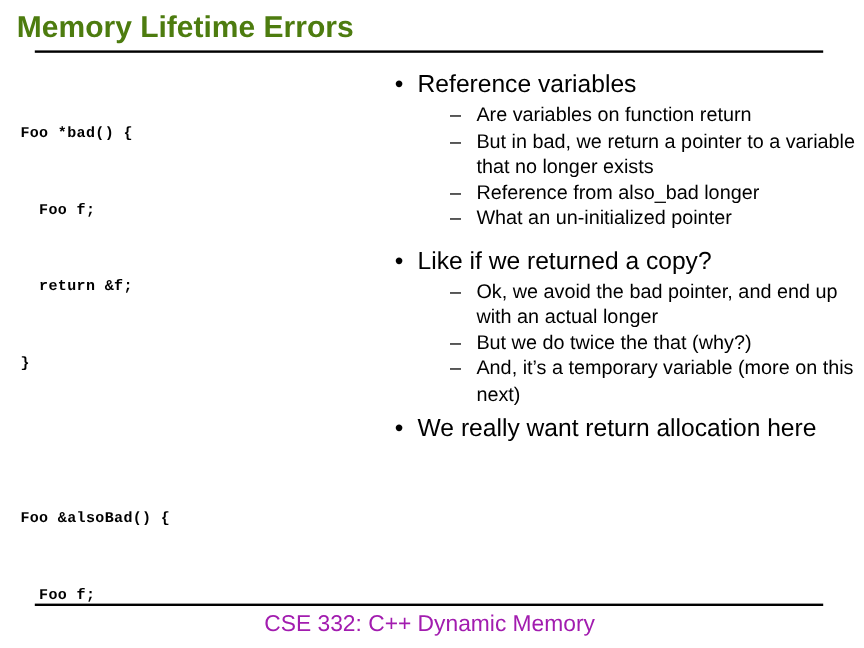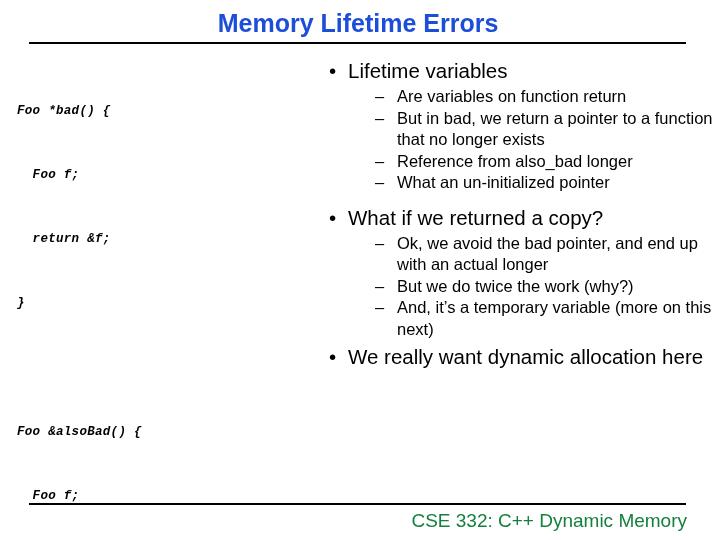--- a/index.html
+++ b/index.html
@@ -13,29 +13,28 @@
     height: 540px;
     background: #ffffff;
     overflow: hidden;
     font-family: "Liberation Sans", sans-serif;
     color: #000000;
   }
 
   
   .slide-title {
     position: absolute;
-    left: 29px;
+    left: 14px;
     top: 8px;
     width: 658px;
-    text-align: center;
     font-family: "Liberation Sans", sans-serif;
     font-size: 25px;
     font-weight: bold;
     line-height: 30px;
-    color: #1d4ed8;
+    color: #4d7c0f;
     letter-spacing: 0px;
     white-space: nowrap;
   }
 
   
   .rule-top {
     position: absolute;
     left: 29px;
     top: 42px;
     width: 657px;
@@ -58,21 +57,21 @@
     top: 58px;
     width: 280px;
     font-family: "Liberation Mono", "DejaVu Sans Mono", monospace;
     font-size: 12.5px;
     font-weight: bold;
     line-height: 21.4px;
     color: #000000;
     white-space: pre;
     letter-spacing: 0.3px;
   }
-  .code-line { height: 21.4px; font-style: italic; }
+  .code-line { height: 21.4px; }
   .code-line.blank { color: transparent; }
 
   
   .bullets {
     position: absolute;
     left: 322px;
     top: 57px;
     width: 392px;
   }
   .bullet-l1 {
@@ -106,24 +105,24 @@
   }
   .group-gap { height: 10px; }
   .group-gap-sm { height: 3px; }
 
   
   .footer {
     position: absolute;
     left: 29px;
     top: 508px;
     width: 658px;
-    text-align: right;
+    text-align: center;
     font-size: 19px;
     line-height: 26px;
-    color: #15803d;
+    color: #a21caf;
     white-space: nowrap;
   }
 </style>
 </head>
 <body>
 
 <div id="slide">
 
   <div class="slide-title">Memory Lifetime Errors</div>
 
@@ -148,63 +147,63 @@
     
     
     
     
   </div>
 
   <div class="bullets">
 
     <div class="bullet-l1">
       <span class="marker">•</span>
-      <span>Lifetime variables</span>
+      <span>Reference variables</span>
     </div>
     <div class="bullet-l2">
       <span class="marker">–</span>
       <span>Are variables on function return</span>
     </div>
     <div class="bullet-l2">
       <span class="marker">–</span>
-      <span>But in bad, we return a pointer to a function that no longer exists</span>
+      <span>But in bad, we return a pointer to a variable that no longer exists</span>
     </div>
     <div class="bullet-l2">
       <span class="marker">–</span>
       <span>Reference from also_bad longer</span>
     </div>
     <div class="bullet-l2">
       <span class="marker">–</span>
       <span>What an un-initialized pointer</span>
     </div>
 
     <div class="group-gap"></div>
 
     <div class="bullet-l1">
       <span class="marker">•</span>
-      <span>What if we returned a copy?</span>
+      <span>Like if we returned a copy?</span>
     </div>
     <div class="bullet-l2">
       <span class="marker">–</span>
       <span>Ok, we avoid the bad pointer, and end up with an actual longer</span>
     </div>
     <div class="bullet-l2">
       <span class="marker">–</span>
-      <span>But we do twice the work (why?)</span>
+      <span>But we do twice the that (why?)</span>
     </div>
     <div class="bullet-l2">
       <span class="marker">–</span>
       <span>And, it’s a temporary variable (more on this next)</span>
     </div>
 
     <div class="group-gap-sm"></div>
 
     <div class="bullet-l1">
       <span class="marker">•</span>
-      <span>We really want dynamic allocation here</span>
+      <span>We really want return allocation here</span>
     </div>
 
   </div>
 
   <div class="rule-bottom"></div>
 
   <div class="footer">CSE 332: C++ Dynamic Memory</div>
 
 </div>
 

